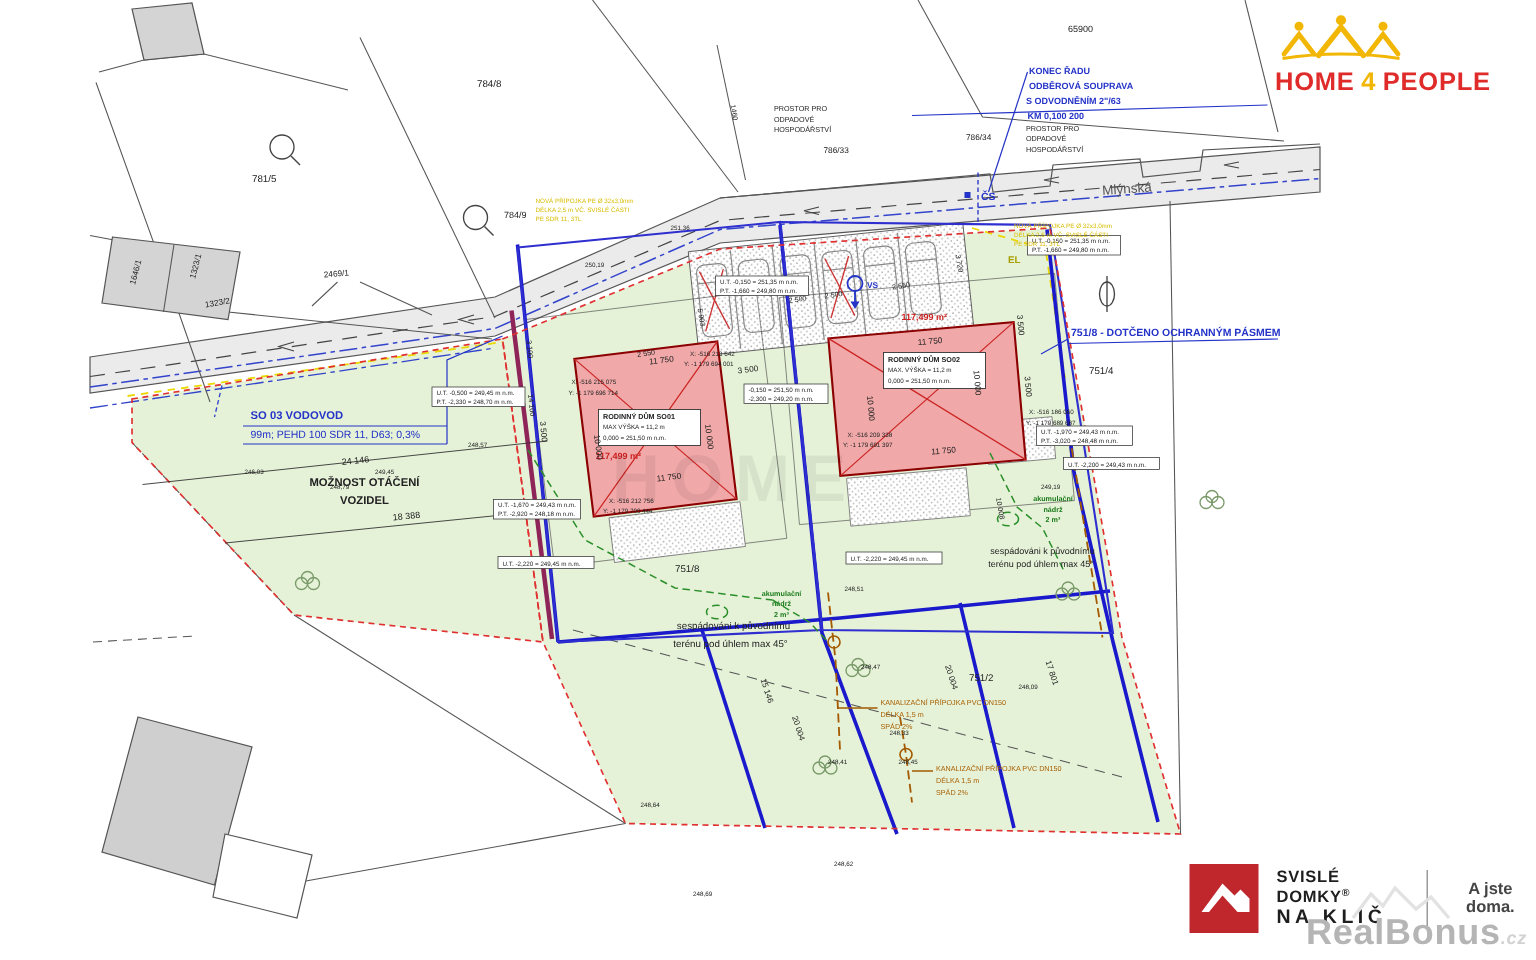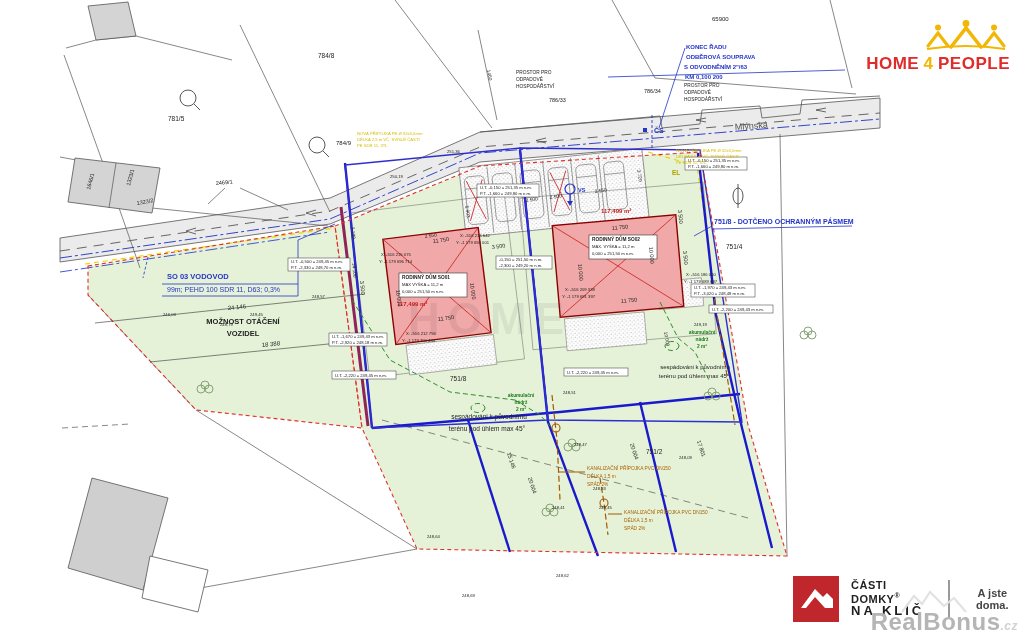--- a/index.html
+++ b/index.html
@@ -6,21 +6,21 @@
     font-family:"Liberation Sans",sans-serif;}
   #stage{position:relative;width:1024px;height:640px;background:#fff;}
   svg text{font-family:"Liberation Sans",sans-serif;fill:#222;}
   .t42{font-size:4.2px}.t48{font-size:4.8px}.t55{font-size:5.5px}.t6{font-size:6px}
   .t65{font-size:6.5px}.t7{font-size:7px}.t75{font-size:7.5px}.t9{font-size:9px}
   .b{font-weight:bold}
   .blue{fill:#2433c8}.red{fill:#cc2222}.green{fill:#1a7a1a}.brown{fill:#a85f00}
   .yel{fill:#d8bc00}.grey{fill:#555}.olive{fill:#a8a000}
   .mid{text-anchor:middle}
   
-  #h4p{position:absolute;top:20px;right:14px;width:160px;text-align:right;}
+  #h4p{position:absolute;top:10px;right:14px;width:160px;text-align:left;}
   #h4p .word{font-size:17px;font-weight:bold;letter-spacing:.5px;color:#e02b2b;}
   #h4p .four{color:#f2b705;}
   #zdlogo{position:absolute;left:793px;top:576px;display:flex;align-items:center;}
   #zd-sq{width:46px;height:46px;background:#c0272d;display:flex;align-items:flex-end;justify-content:center;}
   #zd-text{margin-left:12px;line-height:1.1;color:#1e1e1e;}
   #zd-text .l1{font-size:11px;font-weight:600;letter-spacing:.5px;}
   #zd-text .l1 .hv{font-weight:800;}
   #zd-text .reg{font-size:7px;vertical-align:super;}
   #zd-text .l2{font-size:13px;font-weight:800;letter-spacing:3px;}
   #zd-div{width:1.5px;height:38px;background:#9a9a9a;margin:0 11px;}
@@ -427,21 +427,21 @@
 
 
 <div id="zdlogo">
   <div id="zd-sq">
     <svg width="46" height="46" viewBox="0 0 46 46">
       <polygon points="8,32 22,13 30,21 34,17 40,23 40,32 32,32 22,21 13,32" fill="#ffffff"></polygon>
     </svg>
   </div>
   <div id="zd-text">
     <div class="l1">
-      <span>ČÁSTI</span>
+      <span>SVISLÉ</span>
       <span class="hv">DOMKY</span><span class="reg">®</span>
     </div>
     <div class="l2">NA KLÍČ</div>
   </div>
   <div id="zd-div"></div>
   <div id="zd-tag">A jste doma.</div>
 </div>
 
 
 <svg id="rb-house" width="72" height="26" viewBox="0 0 72 26">

